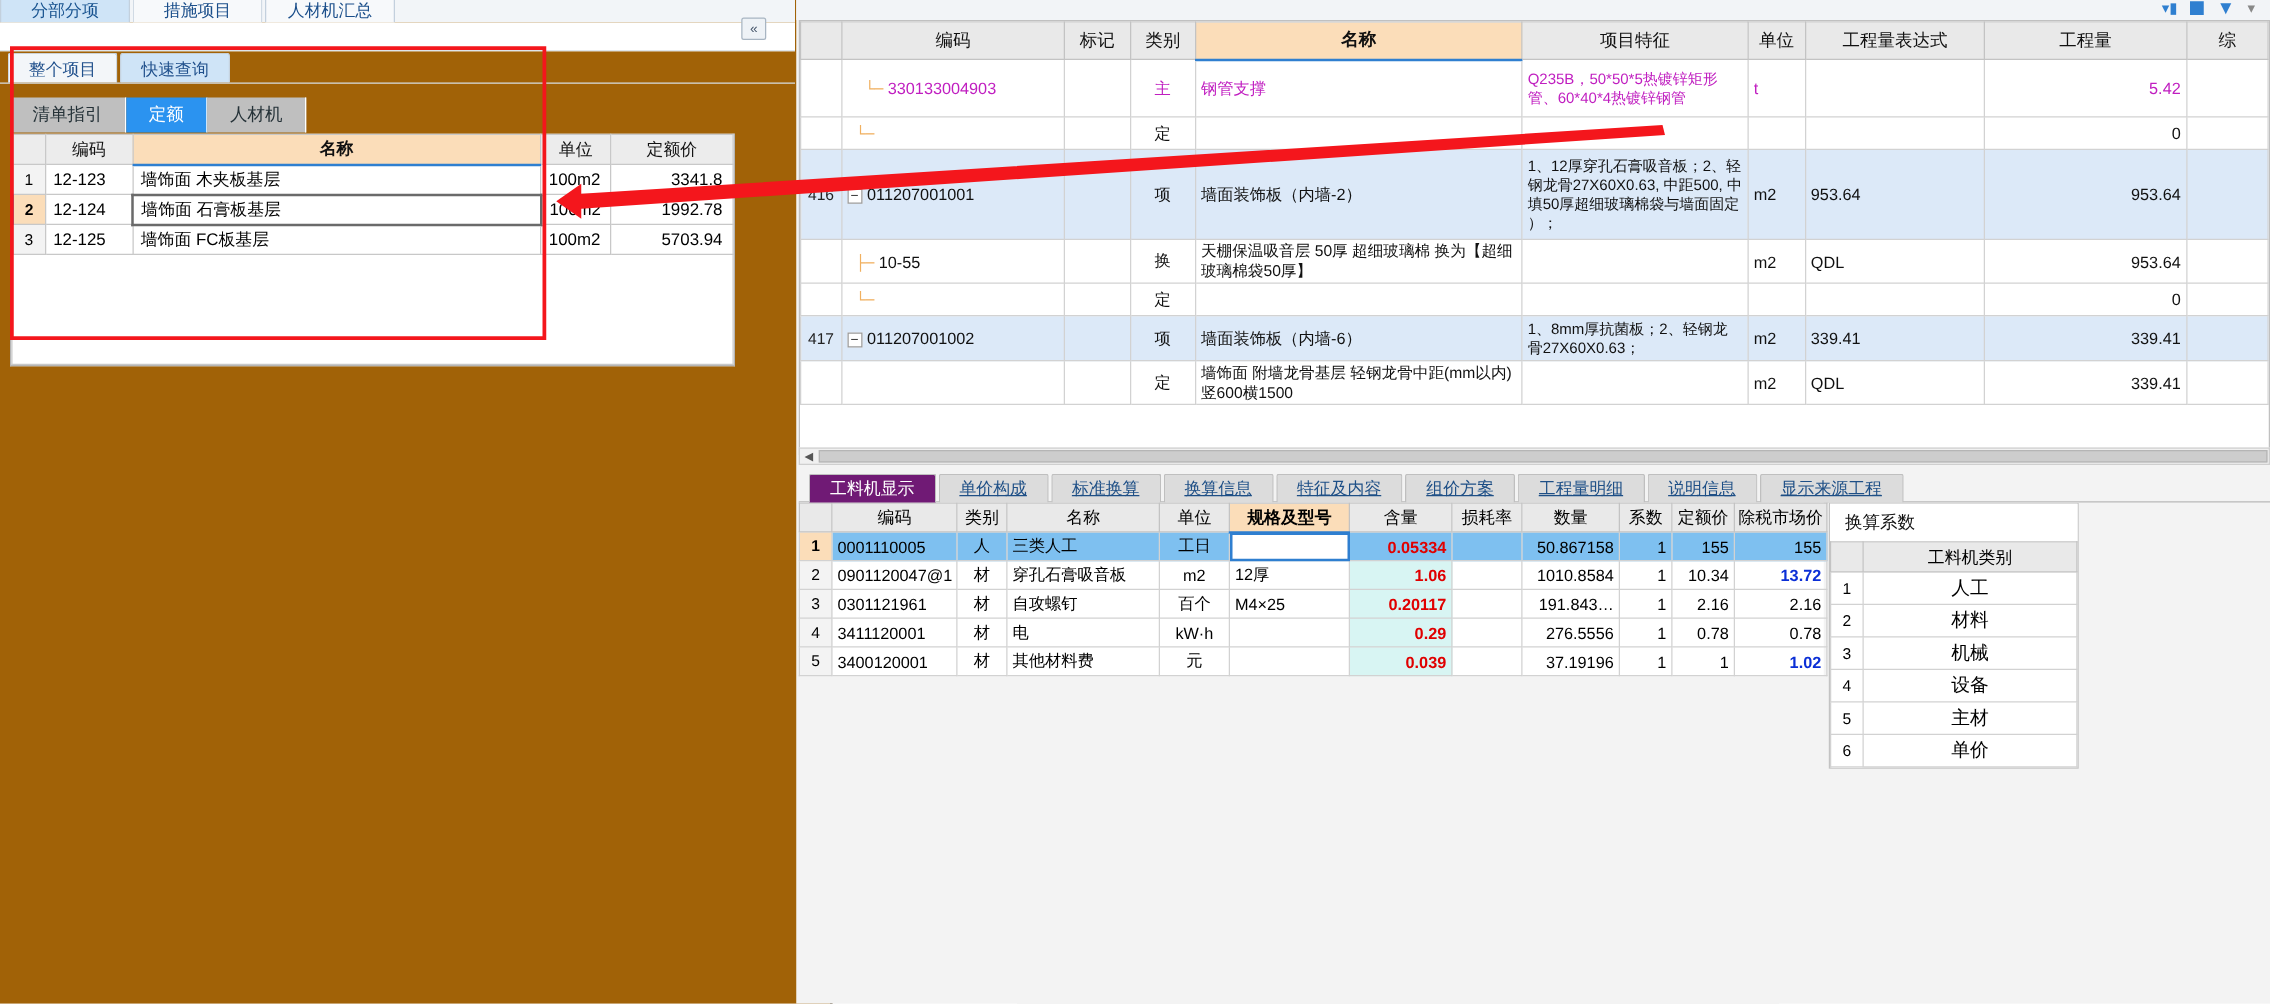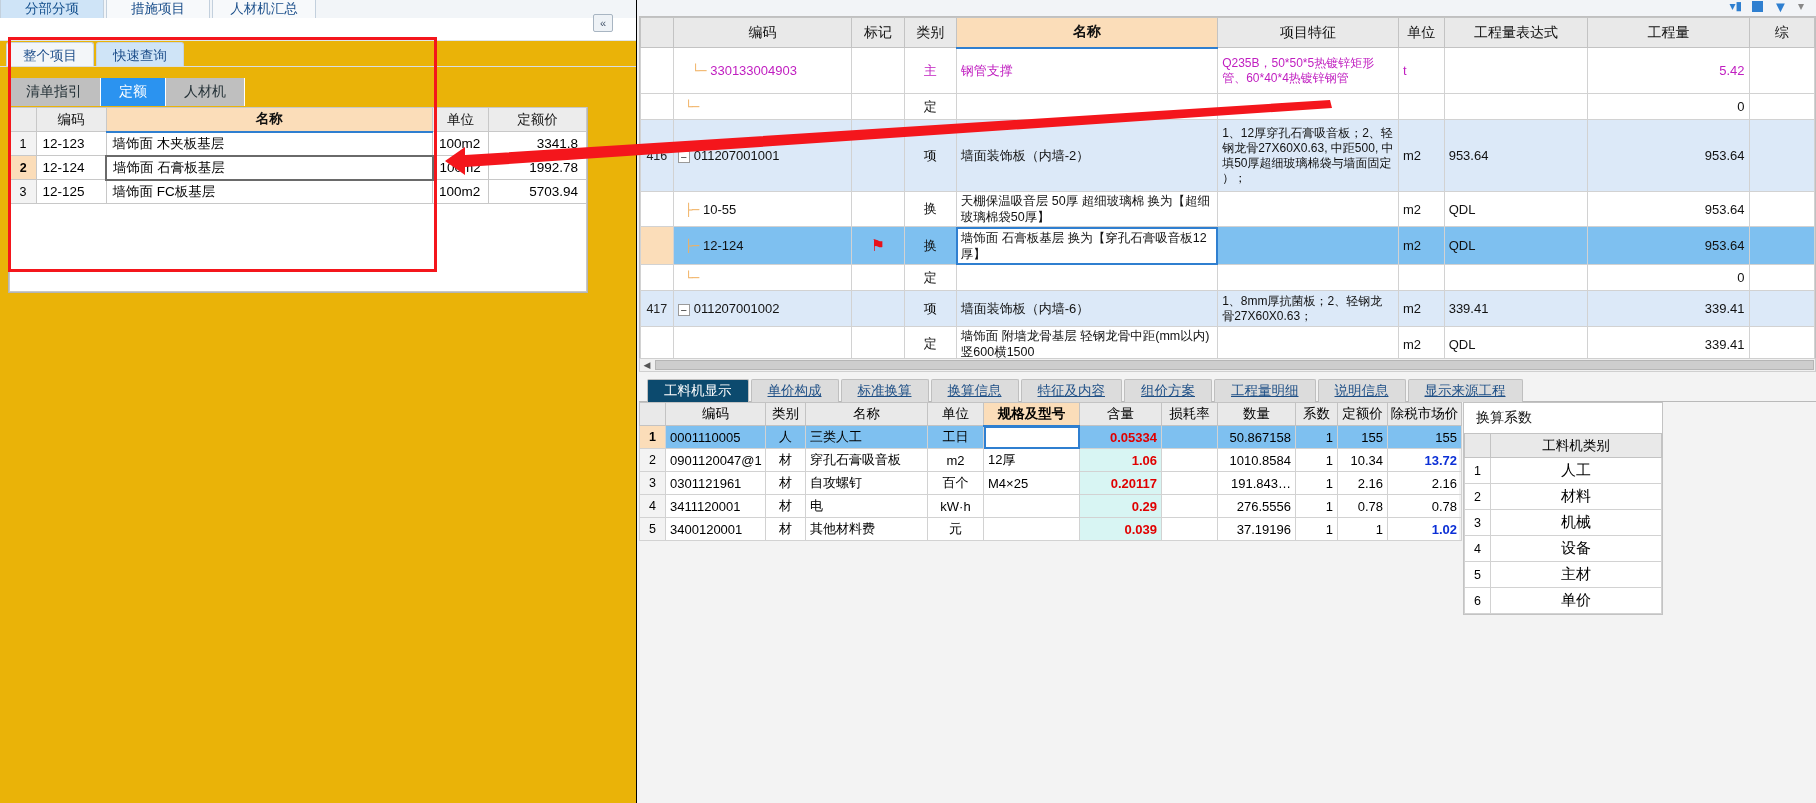--- a/index.html
+++ b/index.html
@@ -6,21 +6,21 @@
   body{
     width:1816px;height:803px;overflow:hidden;
     background:#ffffff;
     font-family:"Liberation Sans","DejaVu Sans",sans-serif;
     font-size:13px;color:#000;
     -webkit-font-smoothing:none;
   }
   .root{position:relative;width:1816px;height:803px;}
 
   
-  .left{position:absolute;left:0;top:0;width:636px;height:803px;background:#eab308;border-right:2px solid #000000;}
+  .left{position:absolute;left:0;top:0;width:636px;height:803px;background:#a16207;border-right:2px solid #000000;padding-left:28px;}
   .left-topbar{position:absolute;left:0;top:0;width:636px;height:18px;background:#f2f5f8;}
   .top-tabs{position:absolute;left:0;top:-8px;height:26px;display:flex;}
   .top-tab{height:26px;min-width:104px;padding:0 14px;display:flex;align-items:flex-end;justify-content:center;
     font-size:13.5px;color:#1a4e8a;border:1px solid #c3d0dd;border-bottom:none;background:#f7f9fb;
     border-radius:3px 3px 0 0;margin-right:2px;box-sizing:border-box;}
   .top-tab.sel{background:#cfe4f7;color:#17528f;}
 
   .left-blank{position:absolute;left:0;top:18px;width:636px;height:22px;background:#fff;border-bottom:1px solid #dfe5ea;}
 
   .subtabs{position:absolute;left:6px;top:42px;height:24px;display:flex;}
@@ -88,21 +88,21 @@
 
   .hscroll{position:absolute;left:2px;top:358px;width:1177px;height:14px;background:#f0f0f0;border:1px solid #cfcfcf;box-sizing:border-box;display:flex;align-items:center;}
   .hscroll .arrowL{width:14px;text-align:center;font-size:9px;color:#555;}
   .hscroll .bar{height:10px;background:#cdcdcd;border:1px solid #b5b5b5;flex:1;margin:0 1px;box-sizing:border-box;}
 
   
   .btabs{position:absolute;left:10px;top:378px;height:24px;display:flex;align-items:flex-end;z-index:3;}
   .btab{height:23px;padding:0 16px;display:flex;align-items:center;justify-content:center;font-size:13.5px;
     color:#1e4f86;background:#dcdcdc;border:1px solid #bfbfbf;border-bottom:none;border-radius:2px 2px 0 0;
     margin-right:2px;box-sizing:border-box;text-decoration:underline;}
-  .btab.sel{background:#0c4a6e;color:#fff;text-decoration:none;font-weight:normal;}
+  .btab.sel{background:#701a75;color:#fff;text-decoration:none;font-weight:normal;}
   .btabs-line{position:absolute;left:2px;top:401px;width:1177px;height:1px;background:#b9b9b9;}
 
   
   .bgrid{position:absolute;left:2px;top:402px;width:820px;background:#fff;}
   .bgrid table{border-collapse:collapse;table-layout:fixed;width:820px;}
   .bgrid th{height:23px;background:#e9e9e9;border:1px solid #c3c3c3;font-size:13.5px;font-weight:normal;text-align:center;box-sizing:border-box;}
   .bgrid th.spec{background:#fbddb9;font-weight:bold;border-bottom:2px solid #2f7fd0;}
   .bgrid td{height:23px;border:1px solid #d2d2d2;font-size:13px;padding:0 4px;box-sizing:border-box;}
   .bgrid td.c{text-align:center;}
   .bgrid td.r{text-align:right;}
@@ -304,32 +304,20 @@
             <td class="c"></td>
             <td class="c">换</td>
             <td style="font-size:12.5px;line-height:16px">天棚保温吸音层 50厚 超细玻璃棉  换为【超细玻璃棉袋50厚】</td>
             <td></td>
             <td>m2</td>
             <td>QDL</td>
             <td class="r">953.64</td>
             <td></td>
           </tr>
 
-          <tr class="sel" style="height:38px">
-            <td class="num"></td>
-            <td><span class="tree"> ├─</span> <span>12-124</span></td>
-            <td class="c"><span class="flag">⚑</span></td>
-            <td class="c">换</td>
-            <td class="cellsel" style="font-size:12.5px;line-height:16px">墙饰面 石膏板基层  换为【穿孔石膏吸音板12厚】</td>
-            <td></td>
-            <td>m2</td>
-            <td>QDL</td>
-            <td class="r">953.64</td>
-            <td></td>
-          </tr>
 
           <tr style="height:26px">
             <td class="num"></td>
             <td><span class="tree"> └─</span></td>
             <td class="c"></td>
             <td class="c">定</td>
             <td></td>
             <td></td>
             <td></td>
             <td></td>

